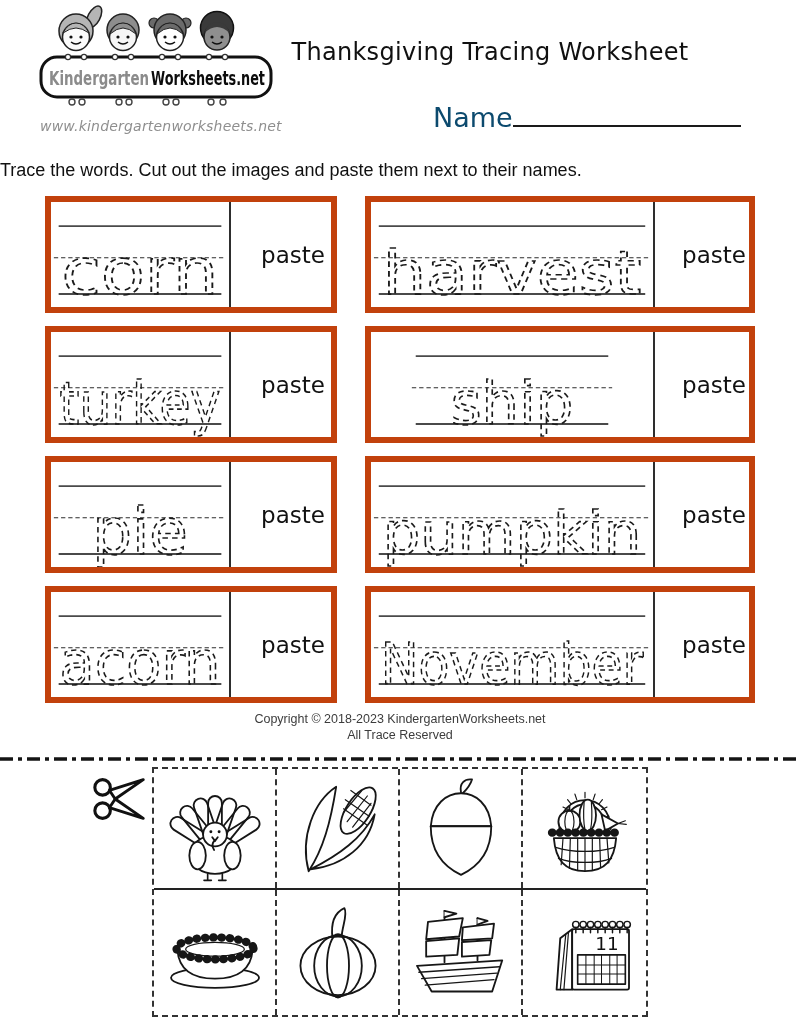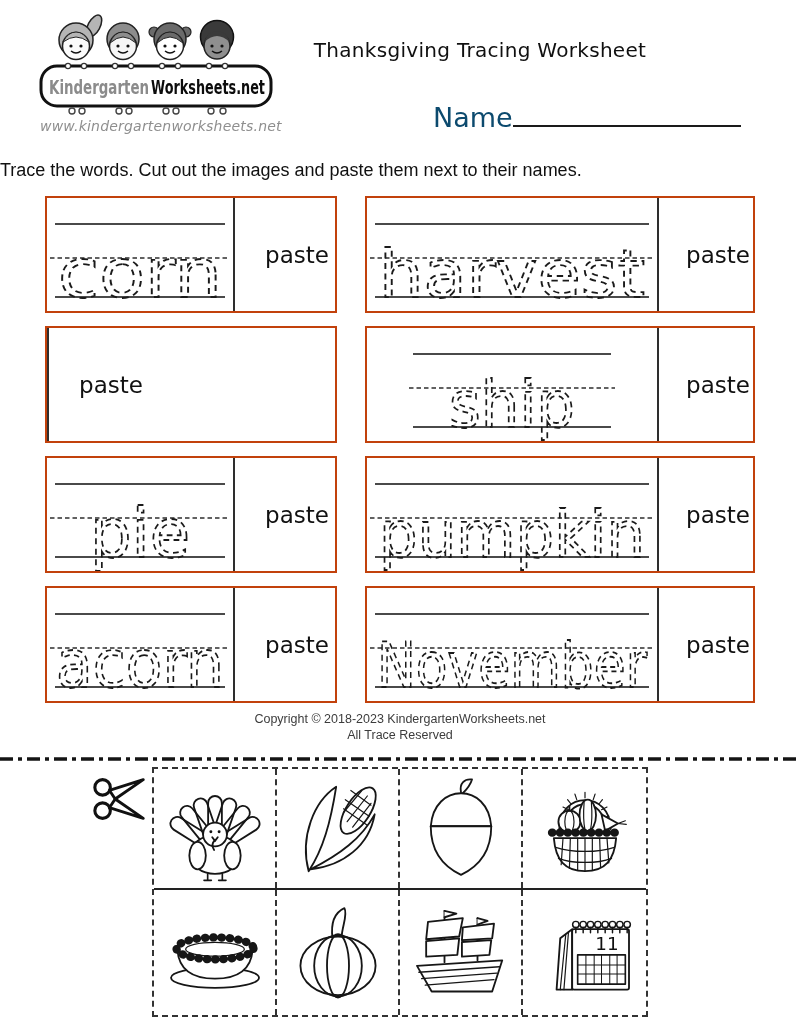--- a/index.html
+++ b/index.html
@@ -2,33 +2,33 @@
 <html><head>
 <meta charset="utf-8">
 <style>
   * { margin:0; padding:0; box-sizing:border-box; }
   body { background:#fff; }
   .page {
     position:relative; width:800px; height:1035px; background:#ffffff;
     font-family:"DejaVu Sans", sans-serif; color:#141414; overflow:hidden;
   }
   
-  .logo-wrap { position:absolute; left:38px; top:10px; width:244px; }
+  .logo-wrap { position:absolute; left:38px; top:1px; width:244px; }
   .logo-url { position:absolute; left:40px; top:118px; width:240px; text-align:center;
     font-size:14px; color:#8f8f8f; letter-spacing:.2px;font-style:italic; }
-  .title { position:absolute; left:240px; top:38px; width:480px; text-align:center;
-    font-size:20px; font-weight:400; letter-spacing:.3px; color:#101010; }
+  .title { position:absolute; left:250px; top:38px; width:480px; text-align:center;
+    font-size:24px; font-weight:400; letter-spacing:.3px; color:#101010; }
   .name-row { position:absolute; left:433px; top:102px; font-size:27px; color:#0c4a6e; }
   .name-line { display:inline-block; width:228px; border-bottom:2px solid #1a1a1a; }
   .instruction { position:absolute; left:0; top:160px; width:100%; text-align:left;
     font-size:18px; color:#101010; font-family:"Liberation Sans", sans-serif; }
   
   .words-grid { position:absolute; left:45px; top:196px; display:grid;
     grid-template-columns:292px 390px; column-gap:28px; row-gap:13px; grid-auto-rows:117px; }
-  .word-box { border:2px solid #c2410c; display:flex; background:#fff; }
+  .word-box { border:6px solid #c2410c; display:flex; background:#fff; }
   .trace { flex:1; position:relative; }
   .trace svg { display:block; width:100%; height:100%; }
   .paste-cell { width:102px; border-left:2px solid #2e2e2e; display:flex;
     align-items:center; justify-content:center; font-size:23px; color:#111;padding-left:24px; }
   .word-box.wide .paste-cell { width:96px; }
   .trace text { font-family:"DejaVu Sans", sans-serif; fill:none; stroke:#1a1a1a;
     stroke-width:1.8; stroke-dasharray:6 4.5; }
   .guide-solid { stroke:#4a4a4a; stroke-width:2; }
   .guide-dash  { stroke:#2e2e2e; stroke-width:1.3; stroke-dasharray:4.5 3; }
   
@@ -148,20 +148,28 @@
           <line class="guide-solid" x1="8" y1="26" x2="282" y2="26"></line>
           <line class="guide-dash" x1="3" y1="60" x2="287" y2="60"></line>
           <line class="guide-solid" x1="8" y1="99" x2="282" y2="99"></line>
           <text x="145" y="99" font-size="66" text-anchor="middle" textLength="266" lengthAdjust="spacingAndGlyphs">harvest</text>
         </svg>
       </div>
       <div class="paste-cell">paste</div>
     </div>
 
     <div class="word-box">
+      <div class="trace">
+        <svg viewBox="0 0 186 113" preserveAspectRatio="none">
+          <line class="guide-solid" x1="8" y1="26" x2="178" y2="26"></line>
+          <line class="guide-dash" x1="3" y1="60" x2="183" y2="60"></line>
+          <line class="guide-solid" x1="8" y1="99" x2="178" y2="99"></line>
+          <text x="93" y="99" font-size="64" text-anchor="middle" textLength="168" lengthAdjust="spacingAndGlyphs">turkey</text>
+        </svg>
+      </div>
       <div class="paste-cell">paste</div>
     </div>
 
     <div class="word-box wide">
       <div class="trace">
         <svg viewBox="0 0 290 113" preserveAspectRatio="none">
           <line class="guide-solid" x1="46" y1="26" x2="244" y2="26"></line>
           <line class="guide-dash" x1="42" y1="60" x2="248" y2="60"></line>
           <line class="guide-solid" x1="46" y1="99" x2="244" y2="99"></line>
           <text x="145" y="99" font-size="64" text-anchor="middle" textLength="126" lengthAdjust="spacingAndGlyphs">ship</text>

